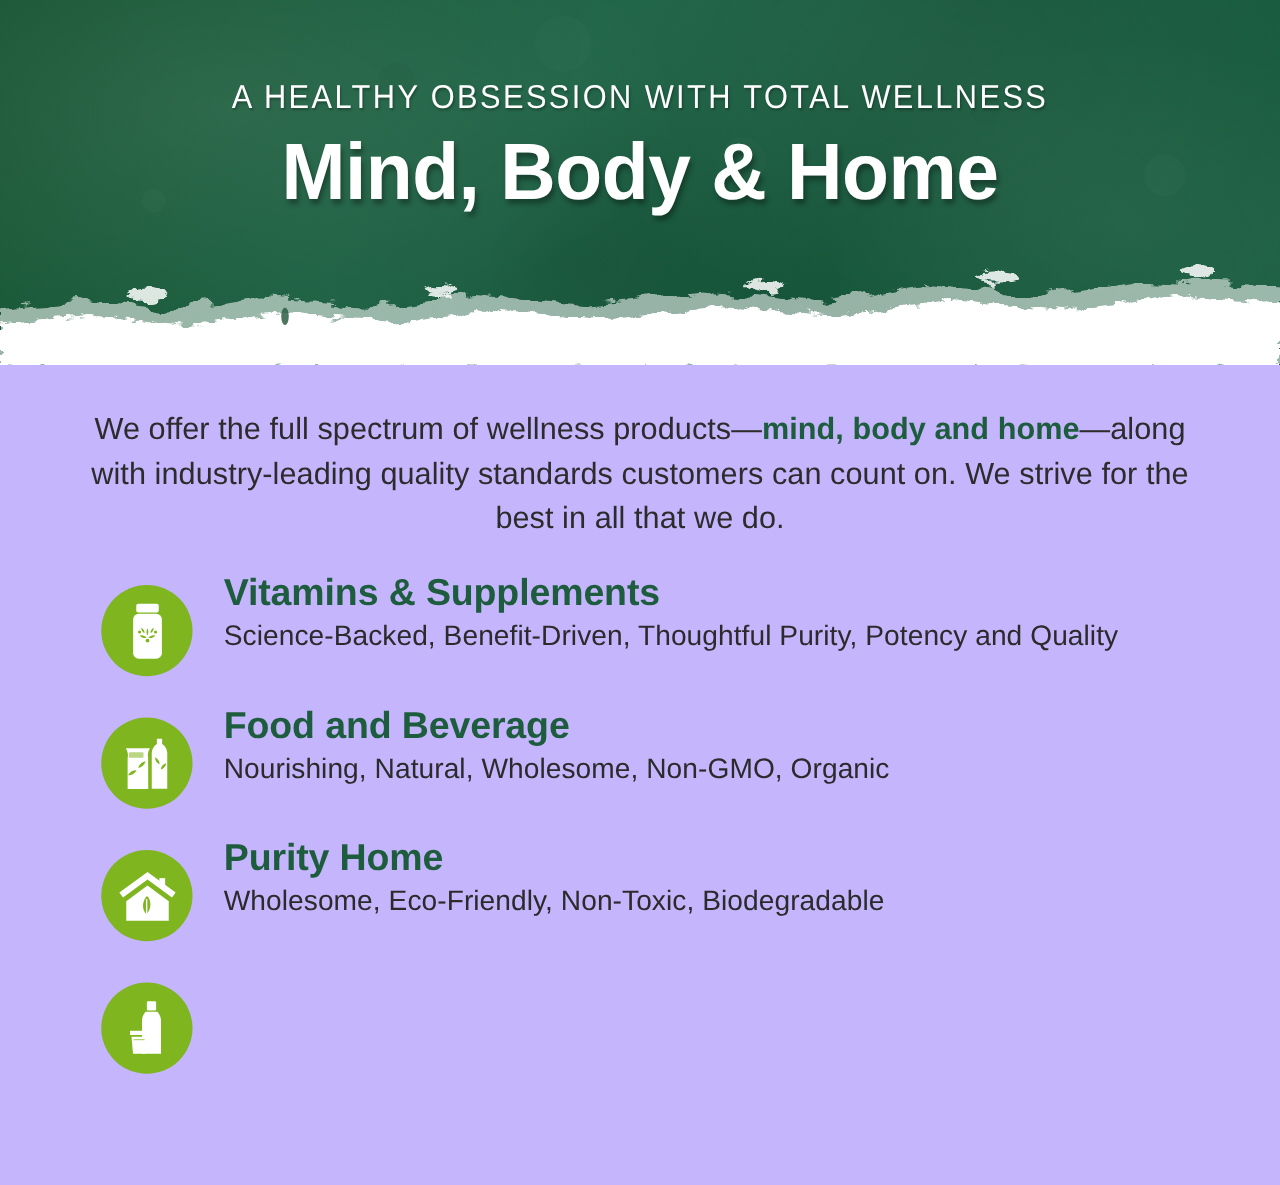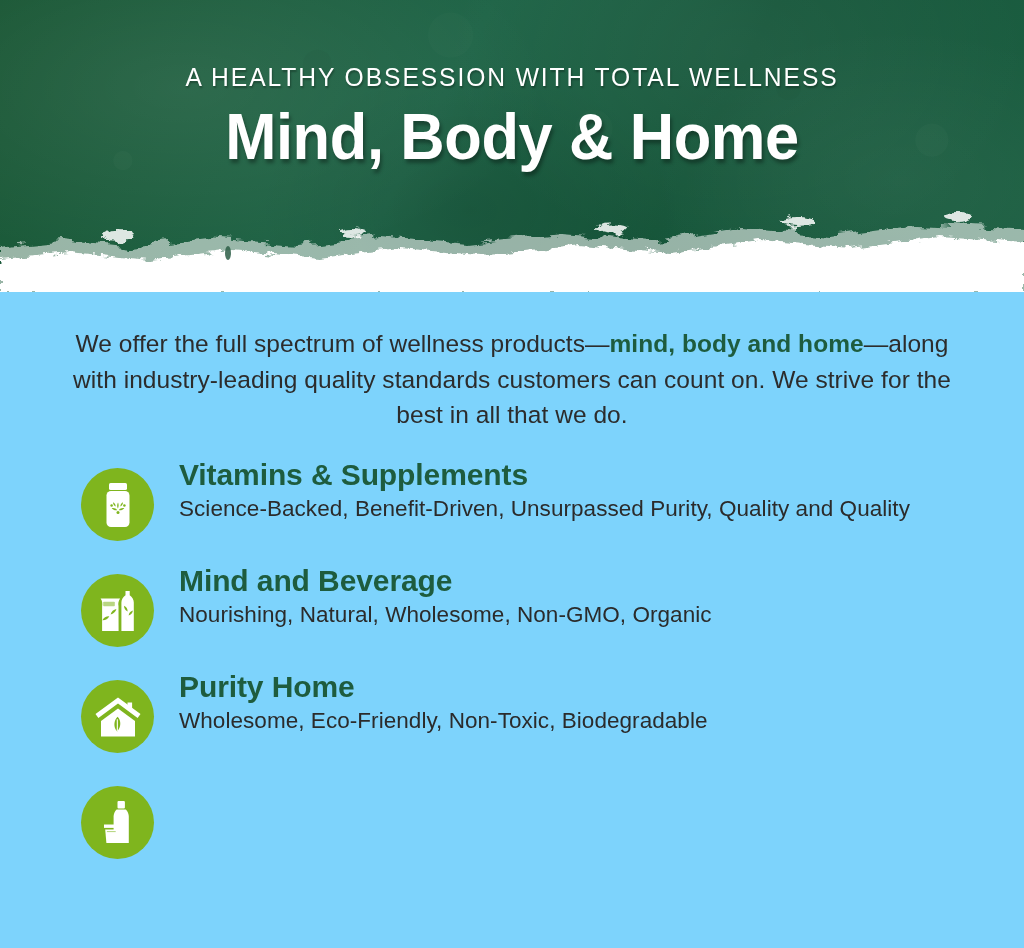--- a/index.html
+++ b/index.html
@@ -13,21 +13,21 @@
     height: 948px;
     overflow: hidden;
     font-family: "Liberation Sans", sans-serif;
     -webkit-font-smoothing: antialiased;
   }
 
   .page {
     position: relative;
     width: 1024px;
     height: 948px;
-    background: #7dd3fc;
+    background: #c4b5fd;
   }
 
   
   .hero {
     position: relative;
     width: 1024px;
     height: 292px;
     overflow: hidden;
     background: #1c5b3b;
   }
@@ -218,21 +218,21 @@
             <path d="M18.6 24.6c-1.6-.9-2.6-2.6-2.6-4.4 1.7.8 2.8 2.5 2.6 4.4z"></path>
             <path d="M23.4 24.6c1.6-.9 2.6-2.6 2.6-4.4-1.7.8-2.8 2.5-2.6 4.4z"></path>
             <circle cx="21" cy="30.4" r="1.5"></circle>
             <circle cx="14.6" cy="23.6" r="1.25"></circle>
             <circle cx="27.4" cy="23.6" r="1.25"></circle>
           </g>
         </svg>
       </div>
       <div class="feature-body">
         <div class="feature-title">Vitamins &amp; Supplements</div>
-        <div class="feature-desc">Science-Backed, Benefit-Driven, Unsurpassed Purity, Quality and Quality</div>
+        <div class="feature-desc">Science-Backed, Benefit-Driven, Thoughtful Purity, Potency and Quality</div>
       </div>
     </div>
 
     <div class="feature">
       <div class="icon-badge">
         <svg width="46" height="44" viewBox="0 0 46 44" xmlns="http://www.w3.org/2000/svg">
 
           <path d="M30.5 2h4.2v4.2c2.6 1.6 4.1 4.4 4.1 7.4V42h-12.4V13.6c0-3 1.5-5.8 4.1-7.4V2z" fill="#ffffff"></path>
           <g fill="#7fb51e">
             <path d="M32.6 22.5c-2.2-1.1-3.6-3.4-3.6-5.8 2.3 1 3.8 3.3 3.6 5.8z"></path>
@@ -241,21 +241,21 @@
 
           <path d="M8 9.5h16.5c-1.6 2.2-2.2 5-1.6 7.6l.1 25H6.5V17.4c.6-2.7.1-5.6-1.5-7.9H8z" fill="#ffffff" transform="translate(0.6,0)"></path>
           <rect x="8.2" y="12.8" width="11.6" height="4.4" rx="0.8" fill="#7fb51e" opacity="0.55"></rect>
           <g fill="#7fb51e">
             <path d="M14.3 27.2c-1.3 2.6-4 4.2-6.9 4 1.3-2.6 4-4.2 6.9-4z"></path>
             <path d="M15.6 25.4c2.8-.5 5.1-2.6 5.8-5.4-2.8.5-5.1 2.6-5.8 5.4z"></path>
           </g>
         </svg>
       </div>
       <div class="feature-body">
-        <div class="feature-title">Mind and Beverage</div>
+        <div class="feature-title">Food and Beverage</div>
         <div class="feature-desc">Nourishing, Natural, Wholesome, Non-GMO, Organic</div>
       </div>
     </div>
 
     <div class="feature">
       <div class="icon-badge">
         <svg width="48" height="42" viewBox="0 0 48 42" xmlns="http://www.w3.org/2000/svg">
 
           <path d="M24 1.5 46.5 18l-2.9 3.9L24 7.6 4.4 21.9 1.5 18 24 1.5z" fill="#ffffff"></path>
 

